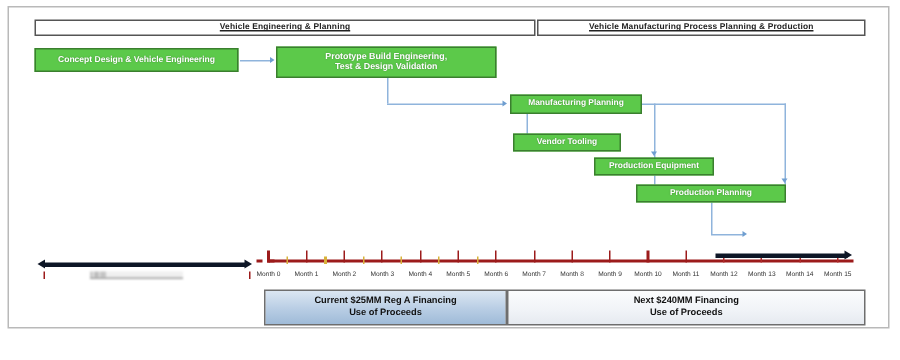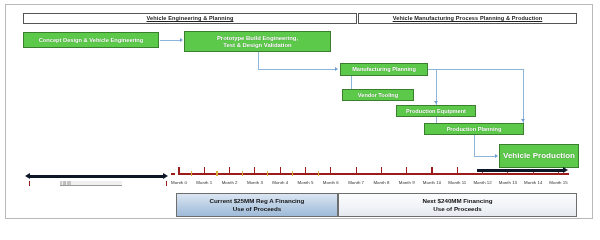--- a/index.html
+++ b/index.html
@@ -138,23 +138,20 @@
     <span>Manufacturing Planning</span>
   </div>
   <div class="gbox" id="box-vendor">
     <span>Vendor Tooling</span>
   </div>
   <div class="gbox" id="box-prodequip">
     <span>Production Equipment</span>
   </div>
   <div class="gbox" id="box-prodplan">
     <span>Production Planning</span>
-  </div>
-  <div class="gbox" id="box-vehprod">
-    <span>Vehicle Production</span>
   </div>
 
   <div class="tl-dash" style="left:165px;width:4px;"></div>
   <div class="tl-dash" style="left:172px;width:5px;"></div>
   <div id="tl-axis"></div>
   <div id="tl-ticks">
       <div class="tick major" style="left: 172.4px;"></div>
       <div class="tick minor" style="left: 185.05px;"></div>
       <div class="tick major" style="left: 197.7px;"></div>
       <div class="tick minor" style="left: 210.35px;"></div>

